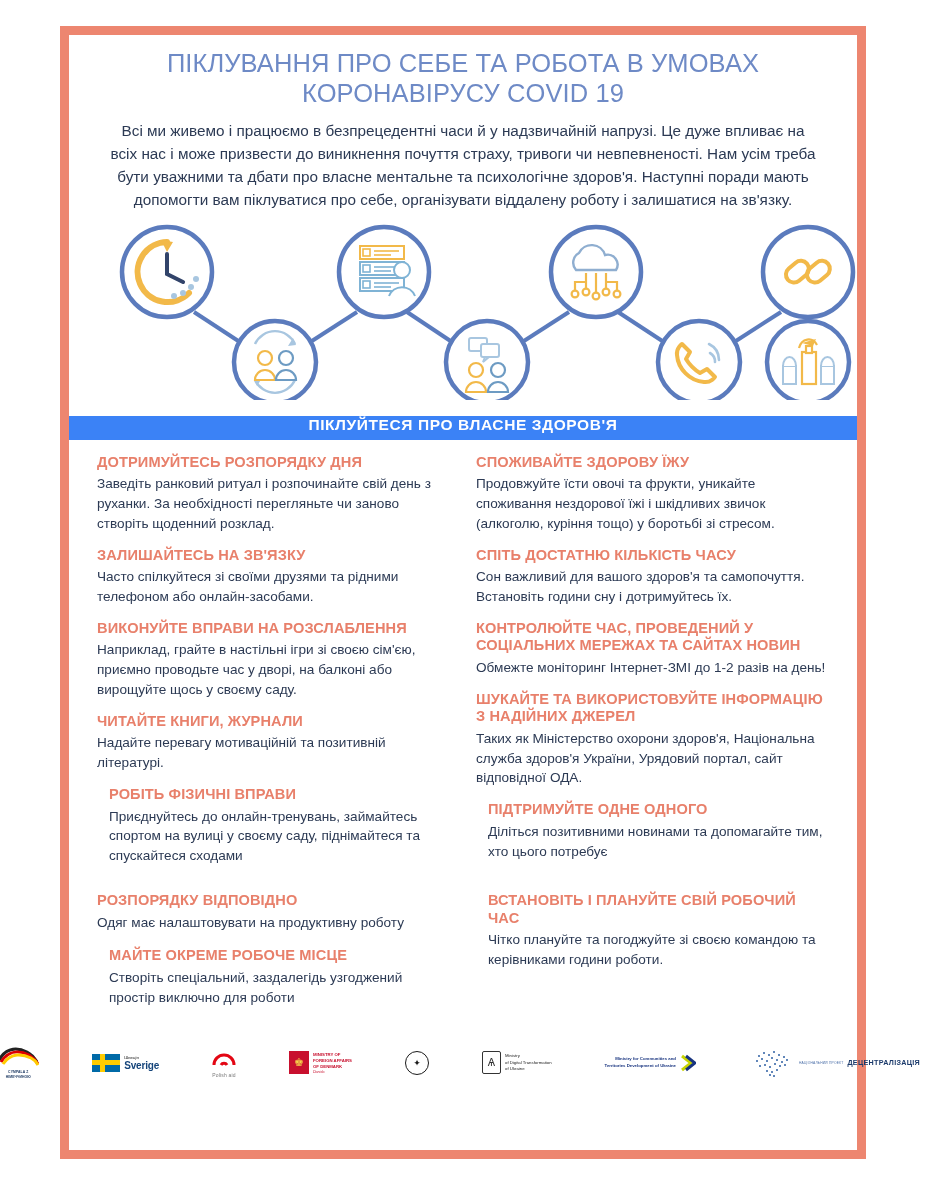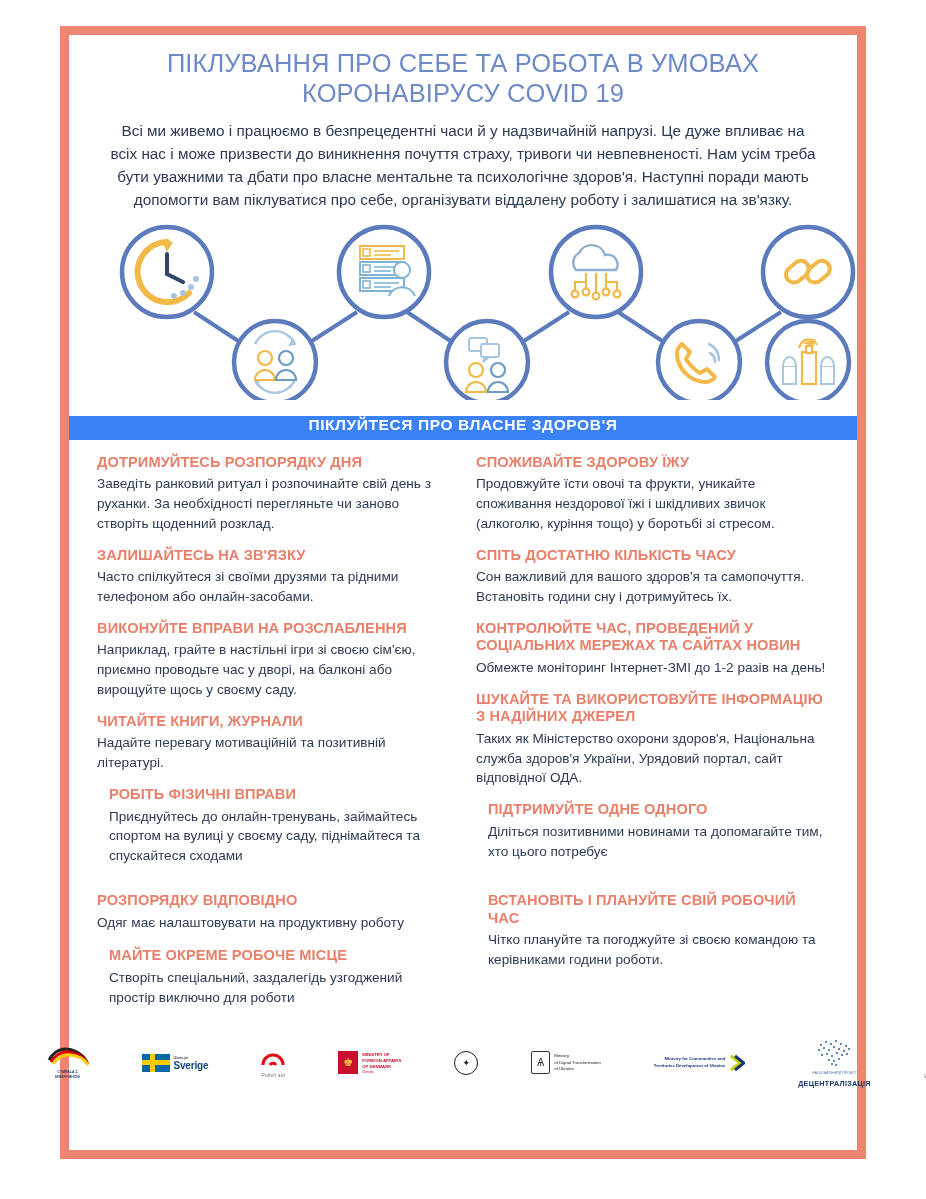--- a/index.html
+++ b/index.html
@@ -176,21 +176,21 @@
   .ua-box {
     width: 17px; height: 21px; border: 1px solid #333; border-radius: 2px;
     display:flex; align-items:center; justify-content:center;
     font-size: 11px; color: #333; line-height: 1;
   }
   .ua-text { font-size: 4.3px; color: #222; line-height: 1.45; white-space: pre-line; }
 
   .mct-text { font-size: 4.3px; color: #17337F; font-weight: bold; line-height: 1.5; text-align: right; white-space: pre-line; }
   .chev { display: flex; align-items: center; }
 
-  .dec-logo { display: flex; flex-direction: column; align-items: center; }
+  .dec-logo { display: flex; flex-direction: row; align-items: center; }
   .dec-map { width: 46px; height: 30px; }
   .dec-cap-small { font-size: 3.3px; color: #4a6ea8; letter-spacing: 0.2px; }
   .dec-cap { font-size: 7.2px; color: #1B3A6B; font-weight: bold; letter-spacing: 0.3px; }
 
   .ulead { display: flex; flex-direction: column; align-items: center; }
   .ulead-main { font-size: 17px; color: #6d28d9; font-weight: normal; letter-spacing: 2px; }
   .ulead-sub { font-size: 6.2px; color: #8a9099; letter-spacing: 3px; margin-top: 2px; }
 </style>
 </head>
 <body>

